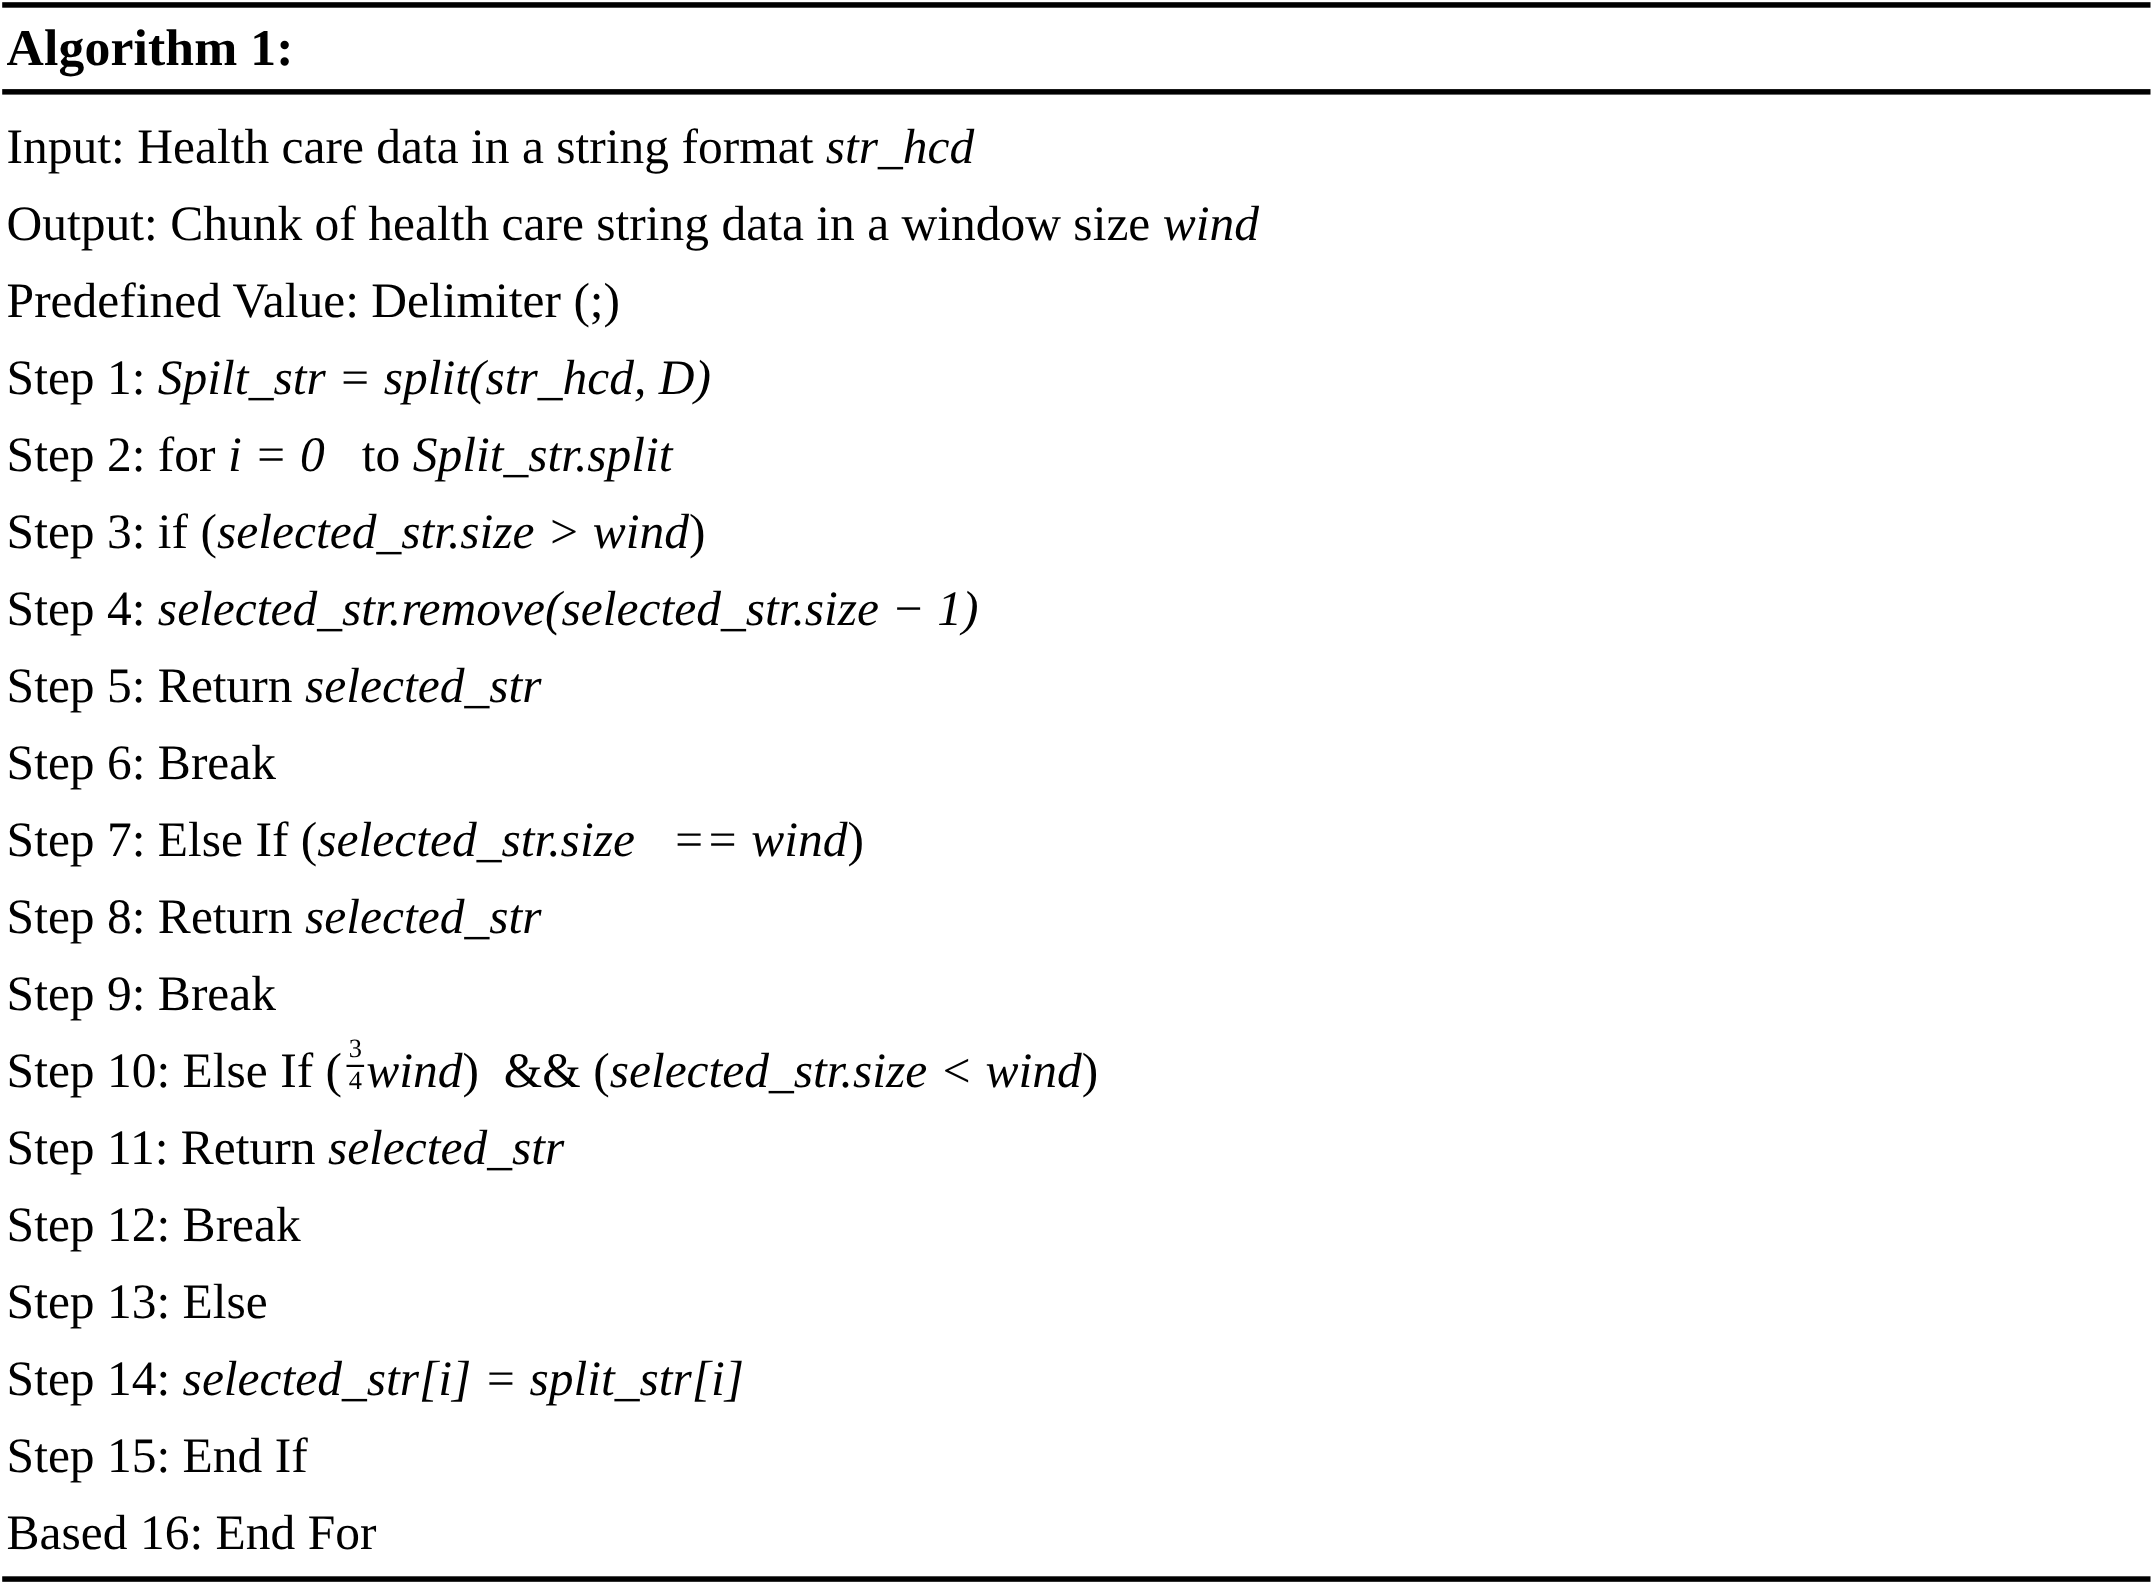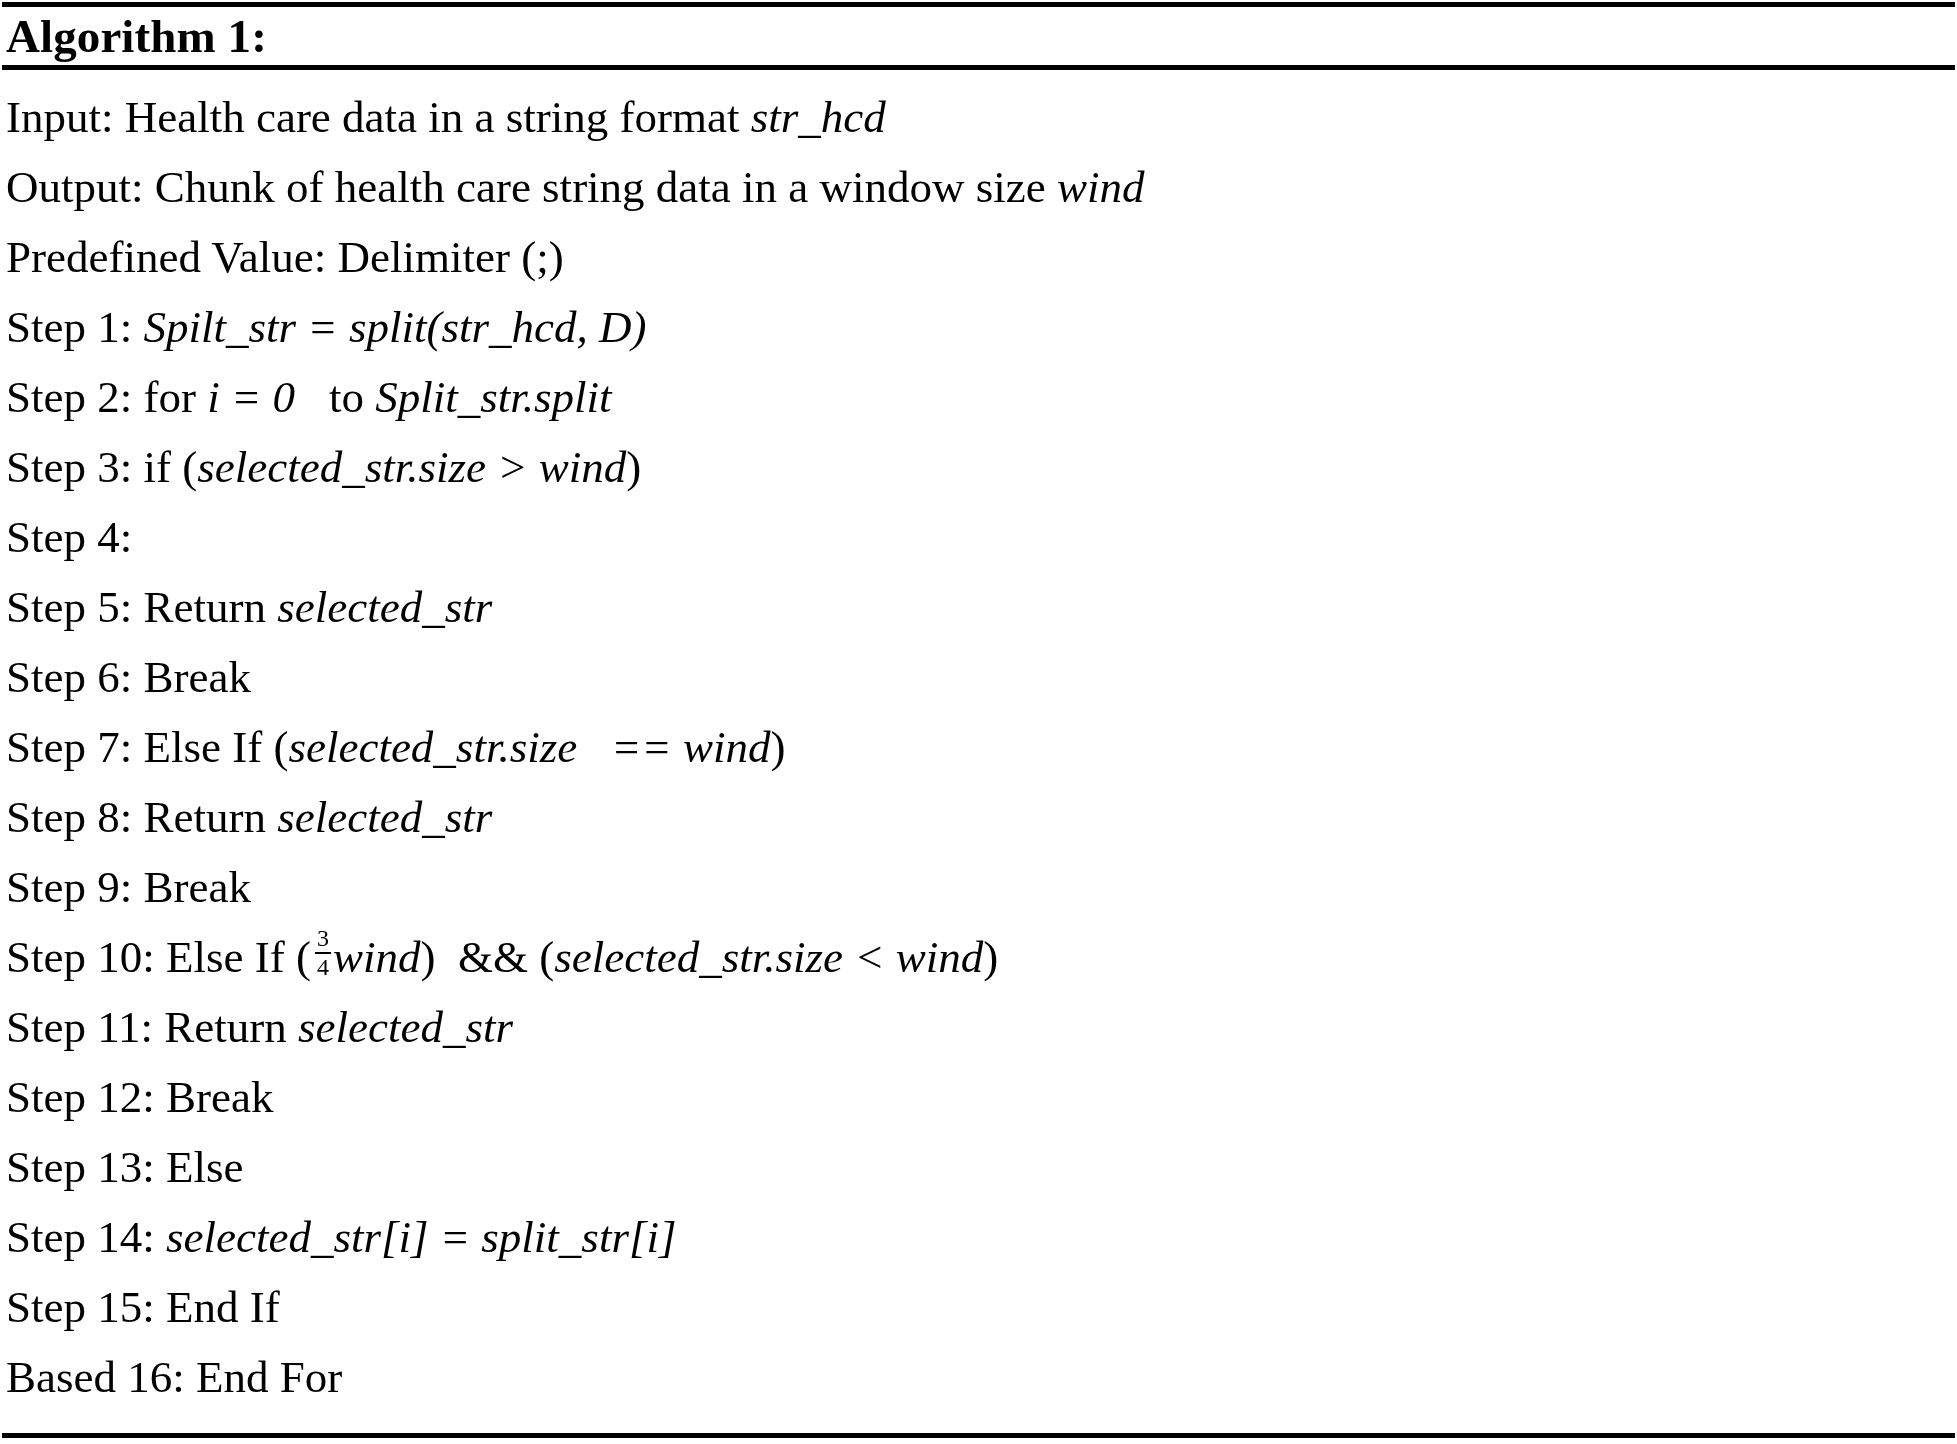--- a/index.html
+++ b/index.html
@@ -27,21 +27,21 @@
     height: 5px;
     background: #000000;
     width: 1953px;
     margin: 0;
   }
   .rule-top       { margin-top: 2px; }
   .rule-header    { margin-top: 0px; }
   .rule-bottom    { position: absolute; left: 2px; bottom: 8px; }
 
   .title-row {
-    height: 58px;
+    height: 74px;
     display: flex;
     align-items: center;
     padding-left: 4px;
     font-size: 47px;
     line-height: 1;
     letter-spacing: 0.1px;
   }
   .title-label {
     font-weight: bold;
     white-space: pre;
@@ -114,21 +114,21 @@
     </div>
 
     <div class="line">
       <span>Predefined Value: Delimiter (;)</span>
     </div>
 
     <div id="steps-container">
         <div class="line"><span>Step 1: </span><span class="var">Spilt_str = split(str_hcd, D)</span></div>
         <div class="line"><span>Step 2: </span><span class="rom">for </span><span class="var">i = 0</span><span class="rom">   to </span><span class="var">Split_str.split</span></div>
         <div class="line"><span>Step 3: </span><span class="rom">if (</span><span class="var">selected_str.size &gt; wind</span><span class="rom">)</span></div>
-        <div class="line"><span>Step 4: </span></div>
+        <div class="line"><span>Step 4: </span><span class="var">selected_str.remove(selected_str.size − 1)</span></div>
         <div class="line"><span>Step 5: </span><span class="rom">Return </span><span class="var">selected_str</span></div>
         <div class="line"><span>Step 6: </span><span class="rom">Break</span></div>
         <div class="line"><span>Step 7: </span><span class="rom">Else If (</span><span class="var">selected_str.size</span><span class="var">   == </span><span class="var">wind</span><span class="rom">)</span></div>
         <div class="line"><span>Step 8: </span><span class="rom">Return </span><span class="var">selected_str</span></div>
         <div class="line"><span>Step 9: </span><span class="rom">Break</span></div>
         <div class="line"><span>Step 10: </span><span class="rom">Else If (</span><span class="frac"><span class="numr">3</span><span class="den">4</span></span><span class="var">wind</span><span class="rom">)</span><span class="rom">  &amp;&amp; (</span><span class="var">selected_str.size &lt; wind</span><span class="rom">)</span></div>
         <div class="line"><span>Step 11: </span><span class="rom">Return </span><span class="var">selected_str</span></div>
         <div class="line"><span>Step 12: </span><span class="rom">Break</span></div>
         <div class="line"><span>Step 13: </span><span class="rom">Else</span></div>
         <div class="line"><span>Step 14: </span><span class="var">selected_str[i] = split_str[i]</span></div>

